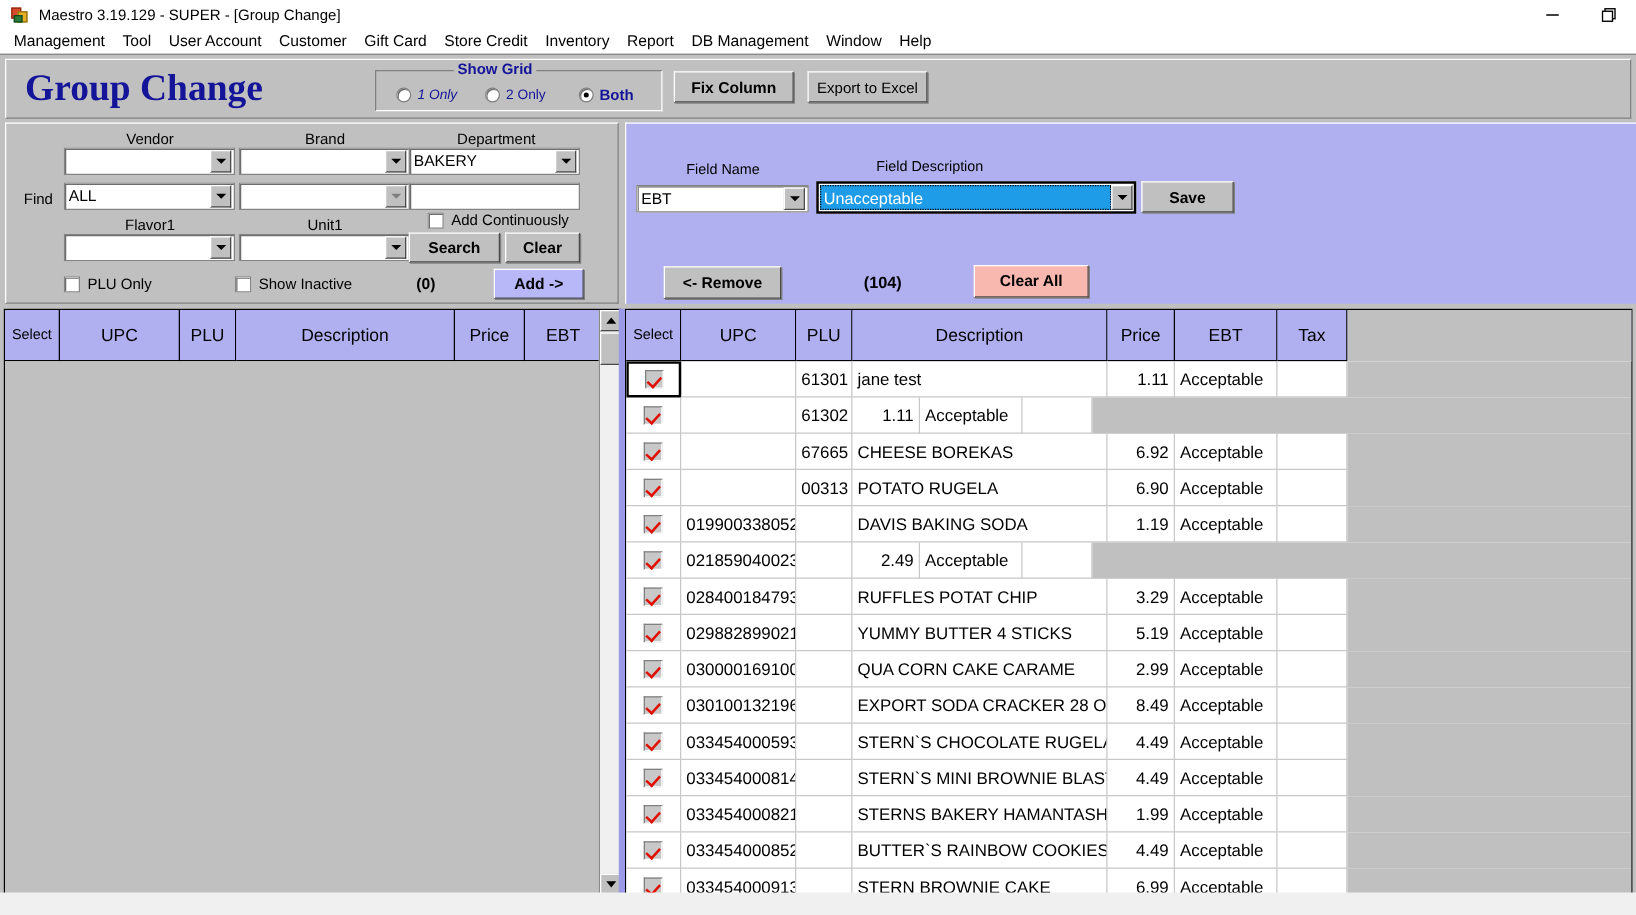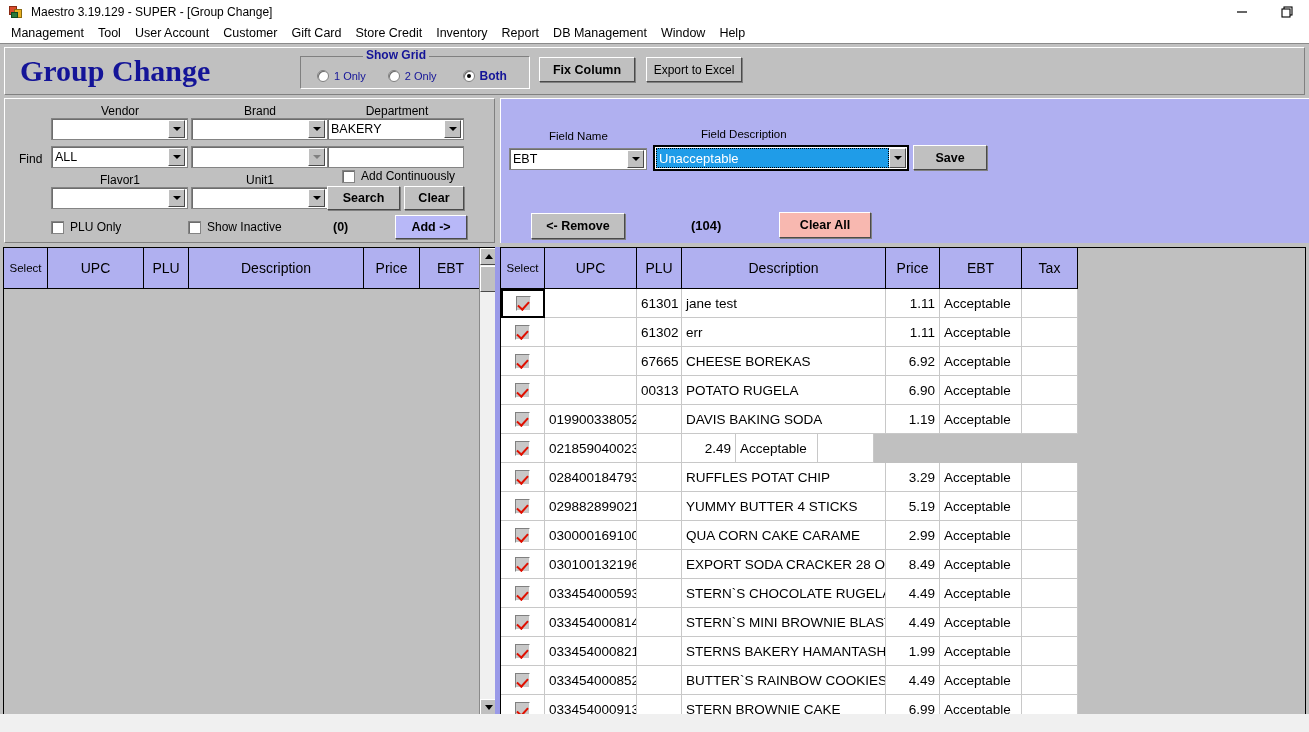--- a/index.html
+++ b/index.html
@@ -73,21 +73,21 @@
     position: absolute; left: 295px; top: 8px; width: 230px; height: 33px;
     border: 1px solid #ffffff; border-top-color: #808080; border-left-color:#808080;
     background: transparent;
   }
   .groupbox .gb-legend {
     position: absolute; left: 62px; top: -9px; background: #c0c0c0; padding: 0 3px;
     font-size: 12px; font-weight: bold; color: #141498;
   }
   .radio-row { position: absolute; left: 0; top: 12px; width: 100%; display: flex; }
   .radio-wrap { display: flex; align-items: center; white-space: nowrap; }
-  .radio-wrap.r1 { margin-left: 16px; }
+  .radio-wrap.r1 { margin-left: 16px; font-style: italic; }
   .radio-wrap.r2 { margin-left: 22px; }
   .radio-wrap.r3 { margin-left: 26px; }
   .radio {
     width: 12px; height: 12px; border-radius: 50%;
     background: #ffffff;
     border: 1px solid #808080;
     box-shadow: inset 1px 1px 0 #6d6d6d, inset -1px -1px 0 #ffffff;
     position: relative; flex: none;
   }
   .radio.checked::after {
@@ -492,21 +492,20 @@
             <div class="gc" style="width: 82px;">Acceptable</div>
             <div class="gc" style="width: 56px;"></div>
             <div class="gc gfill" style="border-right: none; border-bottom: none;"></div>
           </div>
           <div class="grow">
             <div class="gc chk" style="width: 44px;">
               <span class="chkbox"></span>
             </div>
             <div class="gc" style="width: 92px;"></div>
             <div class="gc" style="width: 45px;">61302</div>
-            <div class="gc" style="width: 204px;">err</div>
             <div class="gc num" style="width: 54px;">1.11</div>
             <div class="gc" style="width: 82px;">Acceptable</div>
             <div class="gc" style="width: 56px;"></div>
             <div class="gc gfill" style="border-right: none; border-bottom: none;"></div>
           </div>
           <div class="grow">
             <div class="gc chk" style="width: 44px;">
               <span class="chkbox"></span>
             </div>
             <div class="gc" style="width: 92px;"></div>

